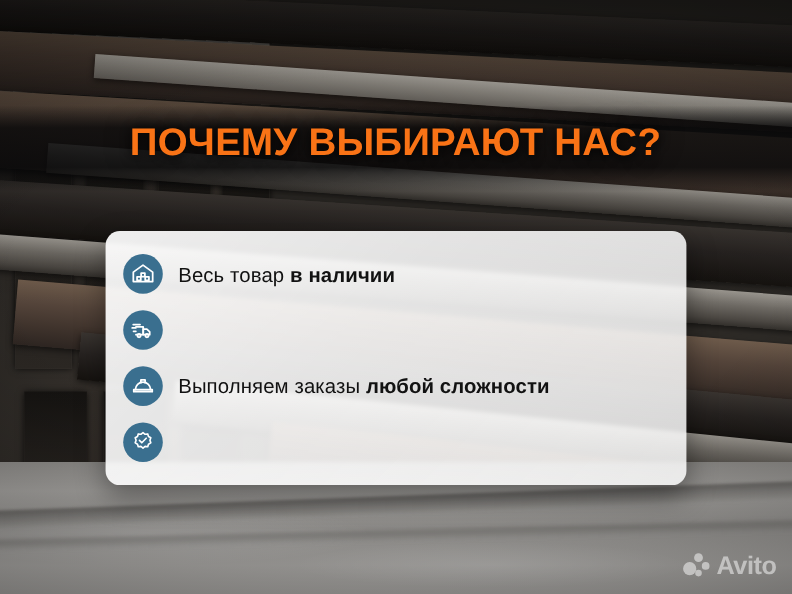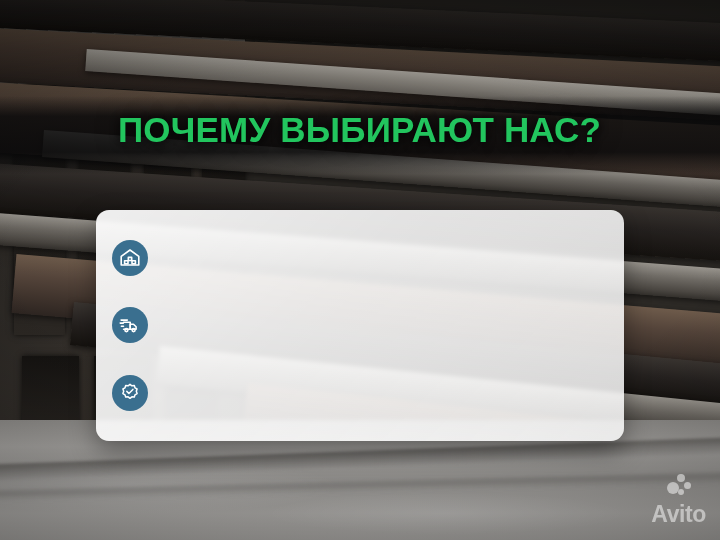--- a/index.html
+++ b/index.html
@@ -80,21 +80,21 @@
 
   
   .title-scrim {
     position:absolute; left:0; right:0; top:96px; height:78px;
     background:linear-gradient(180deg, rgba(8,8,9,0) 0%, rgba(8,8,9,.78) 26%, rgba(8,8,9,.82) 72%, rgba(8,8,9,0) 100%);
   }
 
   
   .headline {
     position:absolute; left:118px; top:112px;
-    font-size:35px; font-weight:bold; color:#22c55e;
+    font-size:35px; font-weight:bold; color:#f97316;
     letter-spacing:.2px; line-height:1.05; white-space:nowrap;
     text-shadow:0 2px 10px rgba(0,0,0,.85), 0 0 22px rgba(0,0,0,.6);
   }
 
   
   .card {
     position:absolute; left:96px; top:210px; width:528px; height:231px;
     background:linear-gradient(135deg, rgba(255,255,255,.93) 0%, rgba(255,255,255,.88) 42%, rgba(252,252,252,.84) 100%);
     border-radius:13px;
     box-shadow:0 10px 26px rgba(0,0,0,.38);
@@ -116,21 +116,20 @@
     font-size:18.5px; color:#121212; line-height:1.15;
     letter-spacing:.1px; white-space:nowrap;
   }
   .row-text .b { font-weight:bold; }
 
   
   .avito {
     position:absolute; right:14px; bottom:14px;
     display:flex; align-items:center; gap:6px;
     opacity:.5;
-    flex-direction:column;
   }
   .avito-mark { position:relative; width:24px; height:24px; flex:0 0 auto; }
   .avito-mark i { position:absolute; border-radius:50%; background:#ffffff; display:block; }
   .d1 { width:12px; height:12px; left:0;    top:9px;  }
   .d2 { width:8px;  height:8px;  left:10px; top:1px;  }
   .d3 { width:7px;  height:7px;  left:17px; top:9px;  }
   .d4 { width:6px;  height:6px;  left:11px; top:16px; }
   .avito-word {
     font-size:23px; font-weight:bold; color:#ffffff;
     letter-spacing:-.4px; line-height:1;
@@ -181,34 +180,49 @@
 
     <div class="row">
       <span class="badge" style="background:#3a6f8f">
         <svg width="24" height="24" viewBox="0 0 24 24" fill="none" stroke="#ffffff" stroke-width="1.6" stroke-linecap="round" stroke-linejoin="round">
           <path d="M3.2 10.4 12 4l8.8 6.4V19H3.2z"></path>
           <rect x="10.3" y="11.4" width="3.4" height="3.1"></rect>
           <rect x="6.6" y="14.7" width="3.4" height="3.1"></rect>
           <rect x="14" y="14.7" width="3.4" height="3.1"></rect>
         </svg>
       </span>
+      <span class="row-text">
+        <span>Весь товар </span><span class="b">в наличии</span>
+      </span>
     </div>
 
     <div class="row">
       <span class="badge" style="background:#3a6f8f">
         <svg width="24" height="24" viewBox="0 0 24 24" fill="none" stroke="#ffffff" stroke-width="1.6" stroke-linecap="round" stroke-linejoin="round">
           <path d="M5.6 9.2h6.6v7.1H5.6"></path>
           <path d="M12.2 11.2h3.3l2.6 2.6v2.5h-5.9z"></path>
           <circle cx="8.4" cy="17.1" r="1.5"></circle>
           <circle cx="15.6" cy="17.1" r="1.5"></circle>
           <path d="M3.1 7.1h6.2M2.2 10.1h3.2M3.4 13.2h2.1"></path>
         </svg>
       </span>
     </div>
 
+    <div class="row">
+      <span class="badge" style="background:#3a6f8f">
+        <svg width="24" height="24" viewBox="0 0 24 24" fill="none" stroke="#ffffff" stroke-width="1.6" stroke-linecap="round" stroke-linejoin="round">
+          <path d="M5.1 15.2a6.9 6.9 0 0 1 13.8 0"></path>
+          <path d="M10.1 8.9V6.4h3.8v2.5"></path>
+          <path d="M3.6 15.2h16.8v1.9H3.6z"></path>
+        </svg>
+      </span>
+      <span class="row-text">
+        <span>Выполняем заказы </span><span class="b">любой сложности</span>
+      </span>
+    </div>
 
     <div class="row">
       <span class="badge" style="background:#3a6f8f">
         <svg width="24" height="24" viewBox="0 0 24 24" fill="none" stroke="#ffffff" stroke-width="1.5" stroke-linecap="round" stroke-linejoin="round">
           <path d="M12 3.3l1.9 1.5 2.4-.3.7 2.3 2.1 1.2-.8 2.3.8 2.3-2.1 1.2-.7 2.3-2.4-.3L12 17.3l-1.9-1.5-2.4.3-.7-2.3-2.1-1.2.8-2.3-.8-2.3 2.1-1.2.7-2.3 2.4.3z"></path>
           <path d="M8.8 10.4l2.1 2.1 4-4.1"></path>
         </svg>
       </span>
     </div>
   </div>

